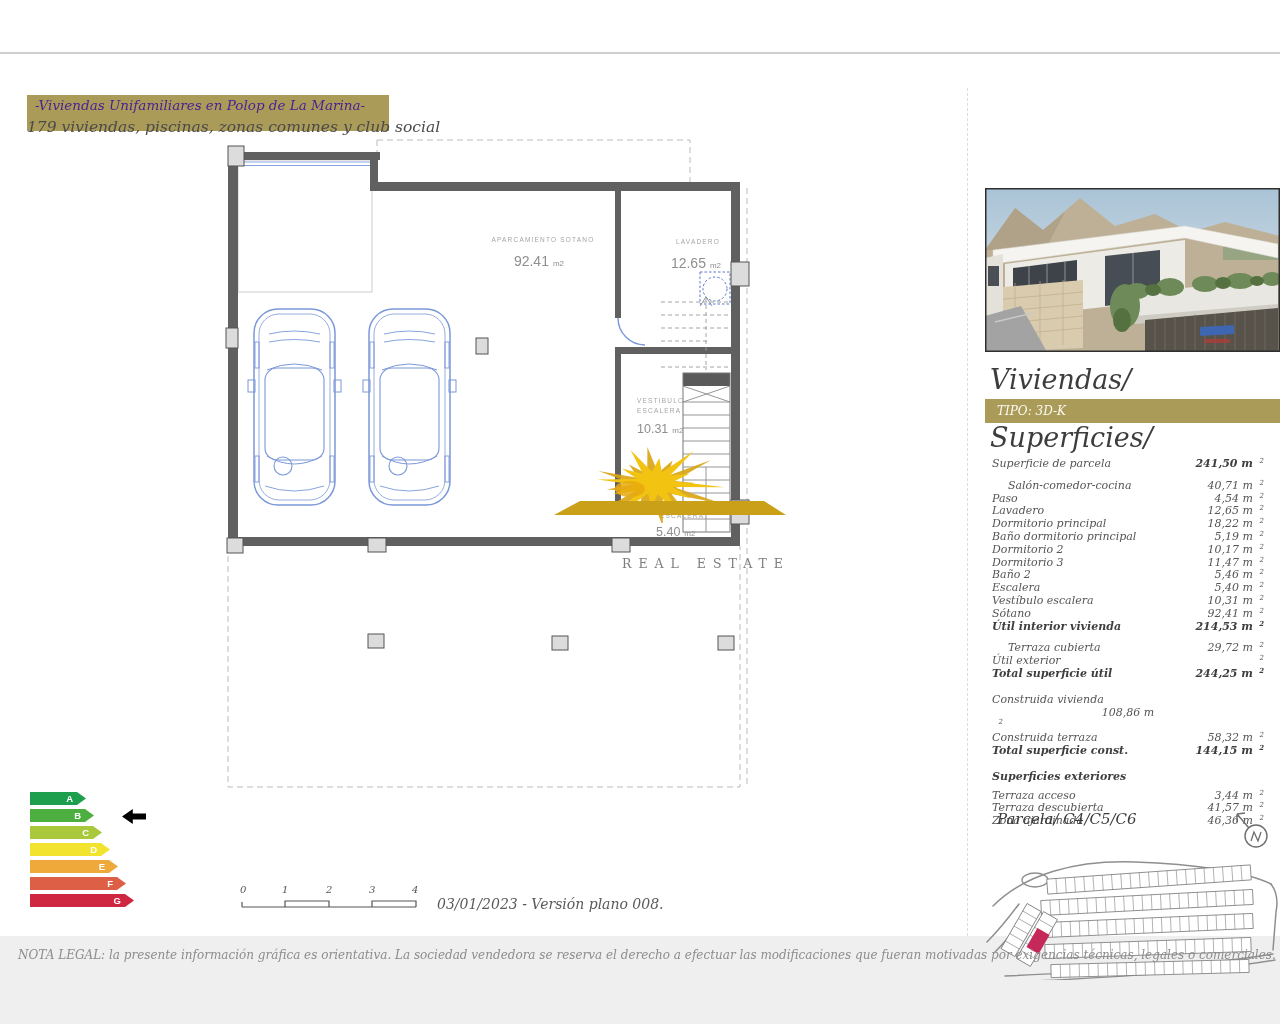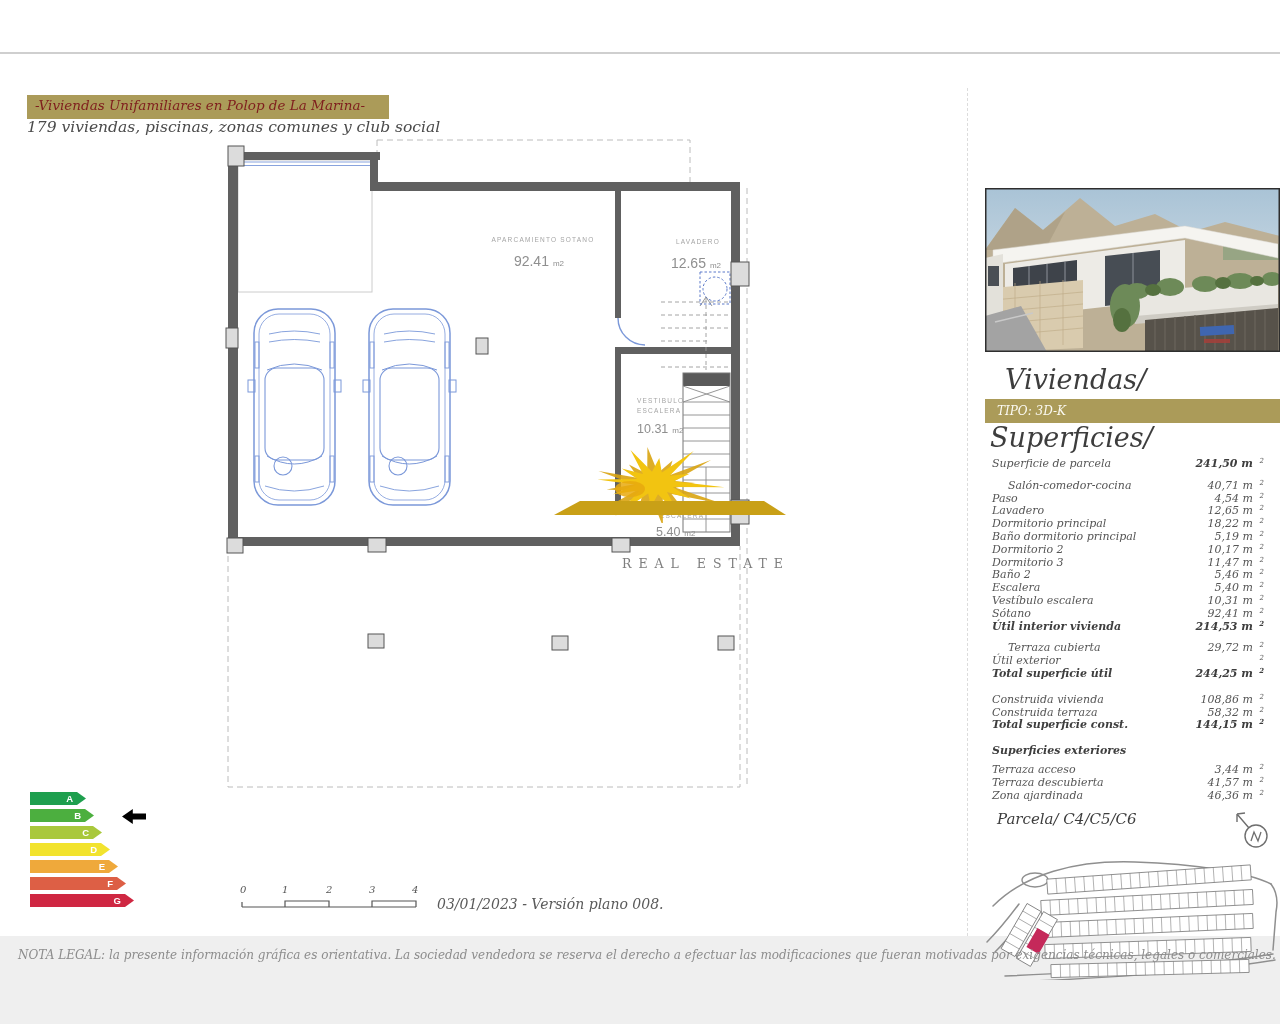--- a/index.html
+++ b/index.html
@@ -8,22 +8,22 @@
   }
   html,body{margin:0;padding:0;background:#fff;}
   #page{position:relative;width:1280px;height:1024px;background:#fff;overflow:hidden;
         font-family:"DejaVu Serif",serif;}
   .abs{position:absolute;}
 
   #topline{left:0;top:52px;width:1280px;height:0;border-top:2px solid #cfcfcf;}
   #footer-band{left:0;top:936px;width:1280px;height:88px;background:#efefef;}
   #vsep{left:967px;top:88px;height:848px;width:0;border-left:1px dashed #dcdcdc;}
 
-  .gold-banner{left:27px;top:95px;width:362px;height:24px;background:var(--gold);
-    color:#7f1d1d;font-style:italic;font-size:13.5px;line-height:20px;padding-left:8px;box-sizing:border-box;}
+  .gold-banner{left:27px;top:95px;width:362px;height:36px;background:var(--gold);
+    color:#4c1d95;font-style:italic;font-size:13.5px;line-height:20px;padding-left:8px;box-sizing:border-box;}
   .subtitle{left:27px;top:118px;font-style:italic;font-size:15.5px;color:#4a4a4a;}
 
   
   .wall{fill:var(--wall);}
   .dash-light{stroke:#bcbcbc;stroke-width:1;fill:none;stroke-dasharray:6 4;}
   .thin-light{stroke:#cccccc;stroke-width:1;fill:none;}
   .tread{stroke:#8a8a8a;stroke-width:0.9;fill:none;}
   .tread-dash{stroke:#9a9a9a;stroke-width:0.9;fill:none;stroke-dasharray:4 3;}
   .pillar{fill:#dcdcdc;stroke:#555;stroke-width:1;}
   .blue{stroke:var(--car-blue);fill:none;}
@@ -33,31 +33,31 @@
   .unit{font-size:8px;}
 
   
   .logo-text{left:545px;top:506px;width:245px;text-align:center;font-size:36px;font-weight:bold;
     color:var(--logo-gold);letter-spacing:1px;}
   .logo-text .amp{color:#5f5f5f;font-size:40px;}
   .logo-tag{left:545px;top:556px;width:245px;text-align:right;font-size:12.5px;
     letter-spacing:7px;color:#7e7e7e;}
 
   
-  .viv-title{left:990px;top:364px;font-size:27px;font-style:italic;color:#3d3d3d;margin-left:15px;}
+  .viv-title{left:990px;top:364px;font-size:27px;font-style:italic;color:#3d3d3d;}
   .tipo-bar{left:985px;top:399px;width:295px;height:24px;background:var(--gold);color:#fbfaf2;
     font-style:italic;font-size:12px;line-height:24px;padding-left:12px;box-sizing:border-box;}
   .sup-title{left:990px;top:422px;font-size:27px;font-style:italic;color:#3d3d3d;}
   #sup-rows{left:992px;top:458px;width:272px;}
   .sup-row{display:flex;line-height:12.8px;font-size:11px;font-style:italic;color:#555;}
   .sup-row .lbl{flex:1;white-space:nowrap;}
   .sup-row .val{text-align:center;white-space:nowrap;}
   .sup-row .sup2{width:11px;text-align:right;font-size:7px;position:relative;top:-3px;}
   .b{font-weight:bold;color:#3e3e3e;}
-  .mt-md{margin-top:9px;margin-left:16px;}.mt-lg{margin-top:13px;}.mt-sm{margin-top:6px;}
+  .mt-md{margin-top:9px;margin-left:16px;}.mt-lg{margin-top:13px;flex-direction:column;}.mt-sm{margin-top:6px;}
   .parcela-title{left:997px;top:810px;font-size:15px;font-style:italic;color:#3d3d3d;}
 
   
   #energy{left:30px;top:792px;width:150px;}
   .e-row{height:13px;margin-bottom:4px;}
   .e-arrow{height:13px;clip-path:polygon(0 0,calc(100% - 9px) 0,100% 50%,calc(100% - 9px) 100%,0 100%);
     color:#fff;font-family:"Liberation Sans",sans-serif;font-weight:bold;font-size:9.5px;
     line-height:13px;text-align:right;padding-right:13px;box-sizing:border-box;}
   #e-pointer{position:absolute;left:92px;top:16px;width:24px;height:15px;background:#000;
     clip-path:polygon(0 50%,45% 0,45% 30%,100% 30%,100% 70%,45% 70%,45% 100%);}

